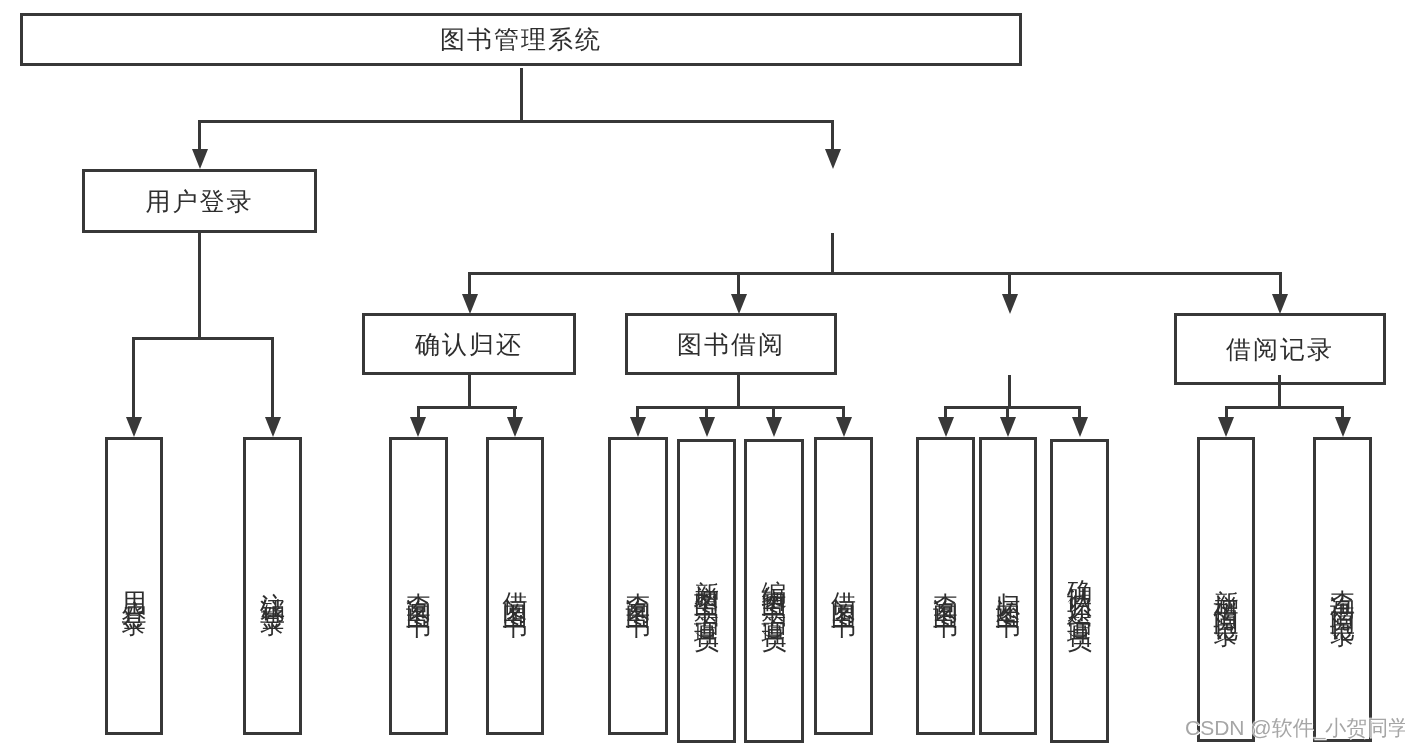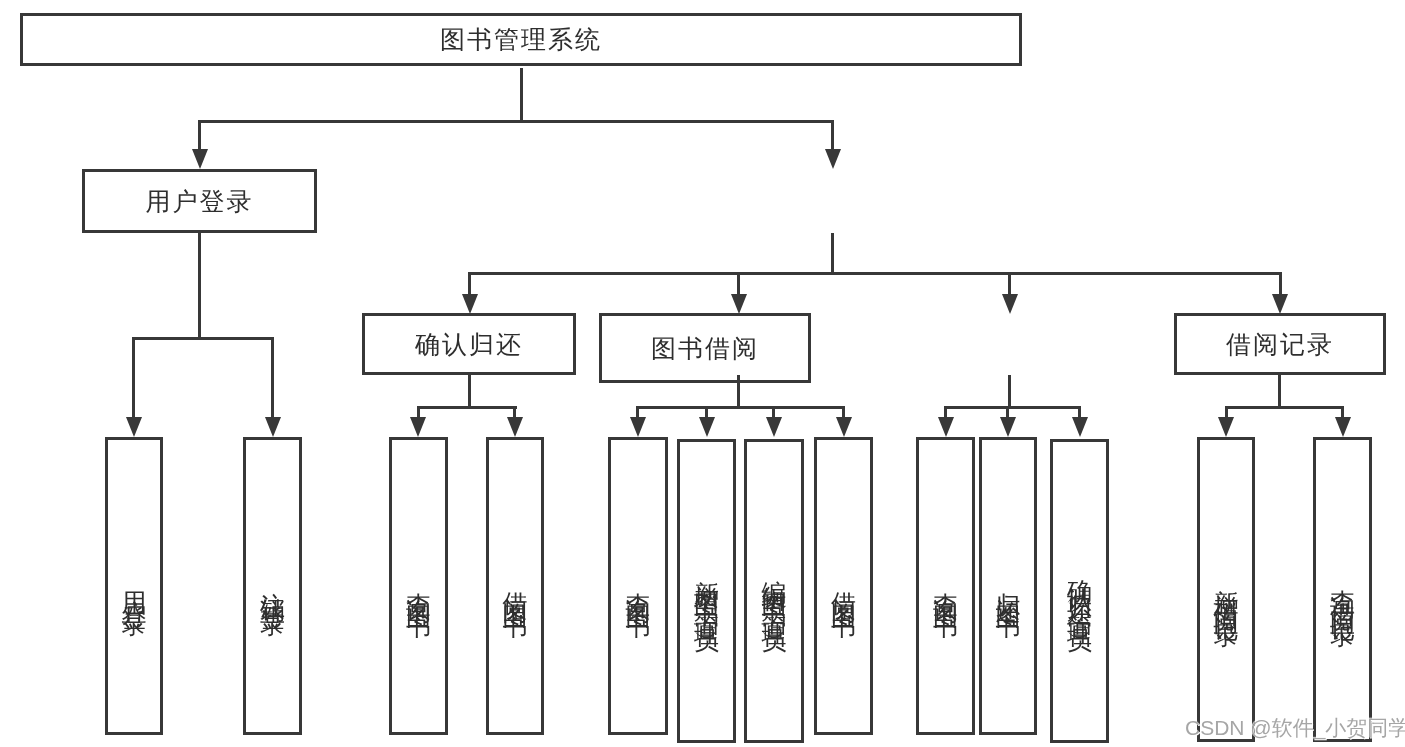--- a/index.html
+++ b/index.html
@@ -74,22 +74,22 @@
   <div class="vline" style="left:468px;top:272px;height:24px;"></div>
   <div class="arrow" style="left:462px;top:294px;"></div>
   <div class="vline" style="left:737px;top:272px;height:24px;"></div>
   <div class="arrow" style="left:731px;top:294px;"></div>
   <div class="vline" style="left:1008px;top:272px;height:24px;"></div>
   <div class="arrow" style="left:1002px;top:294px;"></div>
   <div class="vline" style="left:1279px;top:272px;height:24px;"></div>
   <div class="arrow" style="left:1272px;top:294px;"></div>
 
   <div class="box hbox" style="left:362px;top:313px;width:214px;height:62px;">确认归还</div>
-  <div class="box hbox" style="left:599px;top:313px;width:212px;height:70px;">图书借阅</div>
-  <div class="box hbox" style="left:1174px;top:313px;width:212px;height:62px;">借阅记录</div>
+  <div class="box hbox" style="left:625px;top:313px;width:212px;height:62px;">图书借阅</div>
+  <div class="box hbox" style="left:1174px;top:313px;width:212px;height:72px;">借阅记录</div>
 
   <div class="vline" style="left:468px;top:375px;height:32px;"></div>
   <div class="hline" style="left:417px;top:406px;width:100px;"></div>
   <div class="vline" style="left:417px;top:406px;height:13px;"></div>
   <div class="arrow" style="left:410px;top:417px;"></div>
   <div class="vline" style="left:513px;top:406px;height:13px;"></div>
   <div class="arrow" style="left:507px;top:417px;"></div>
 
   <div class="vline" style="left:737px;top:375px;height:32px;"></div>
   <div class="hline" style="left:636px;top:406px;width:208px;"></div>

